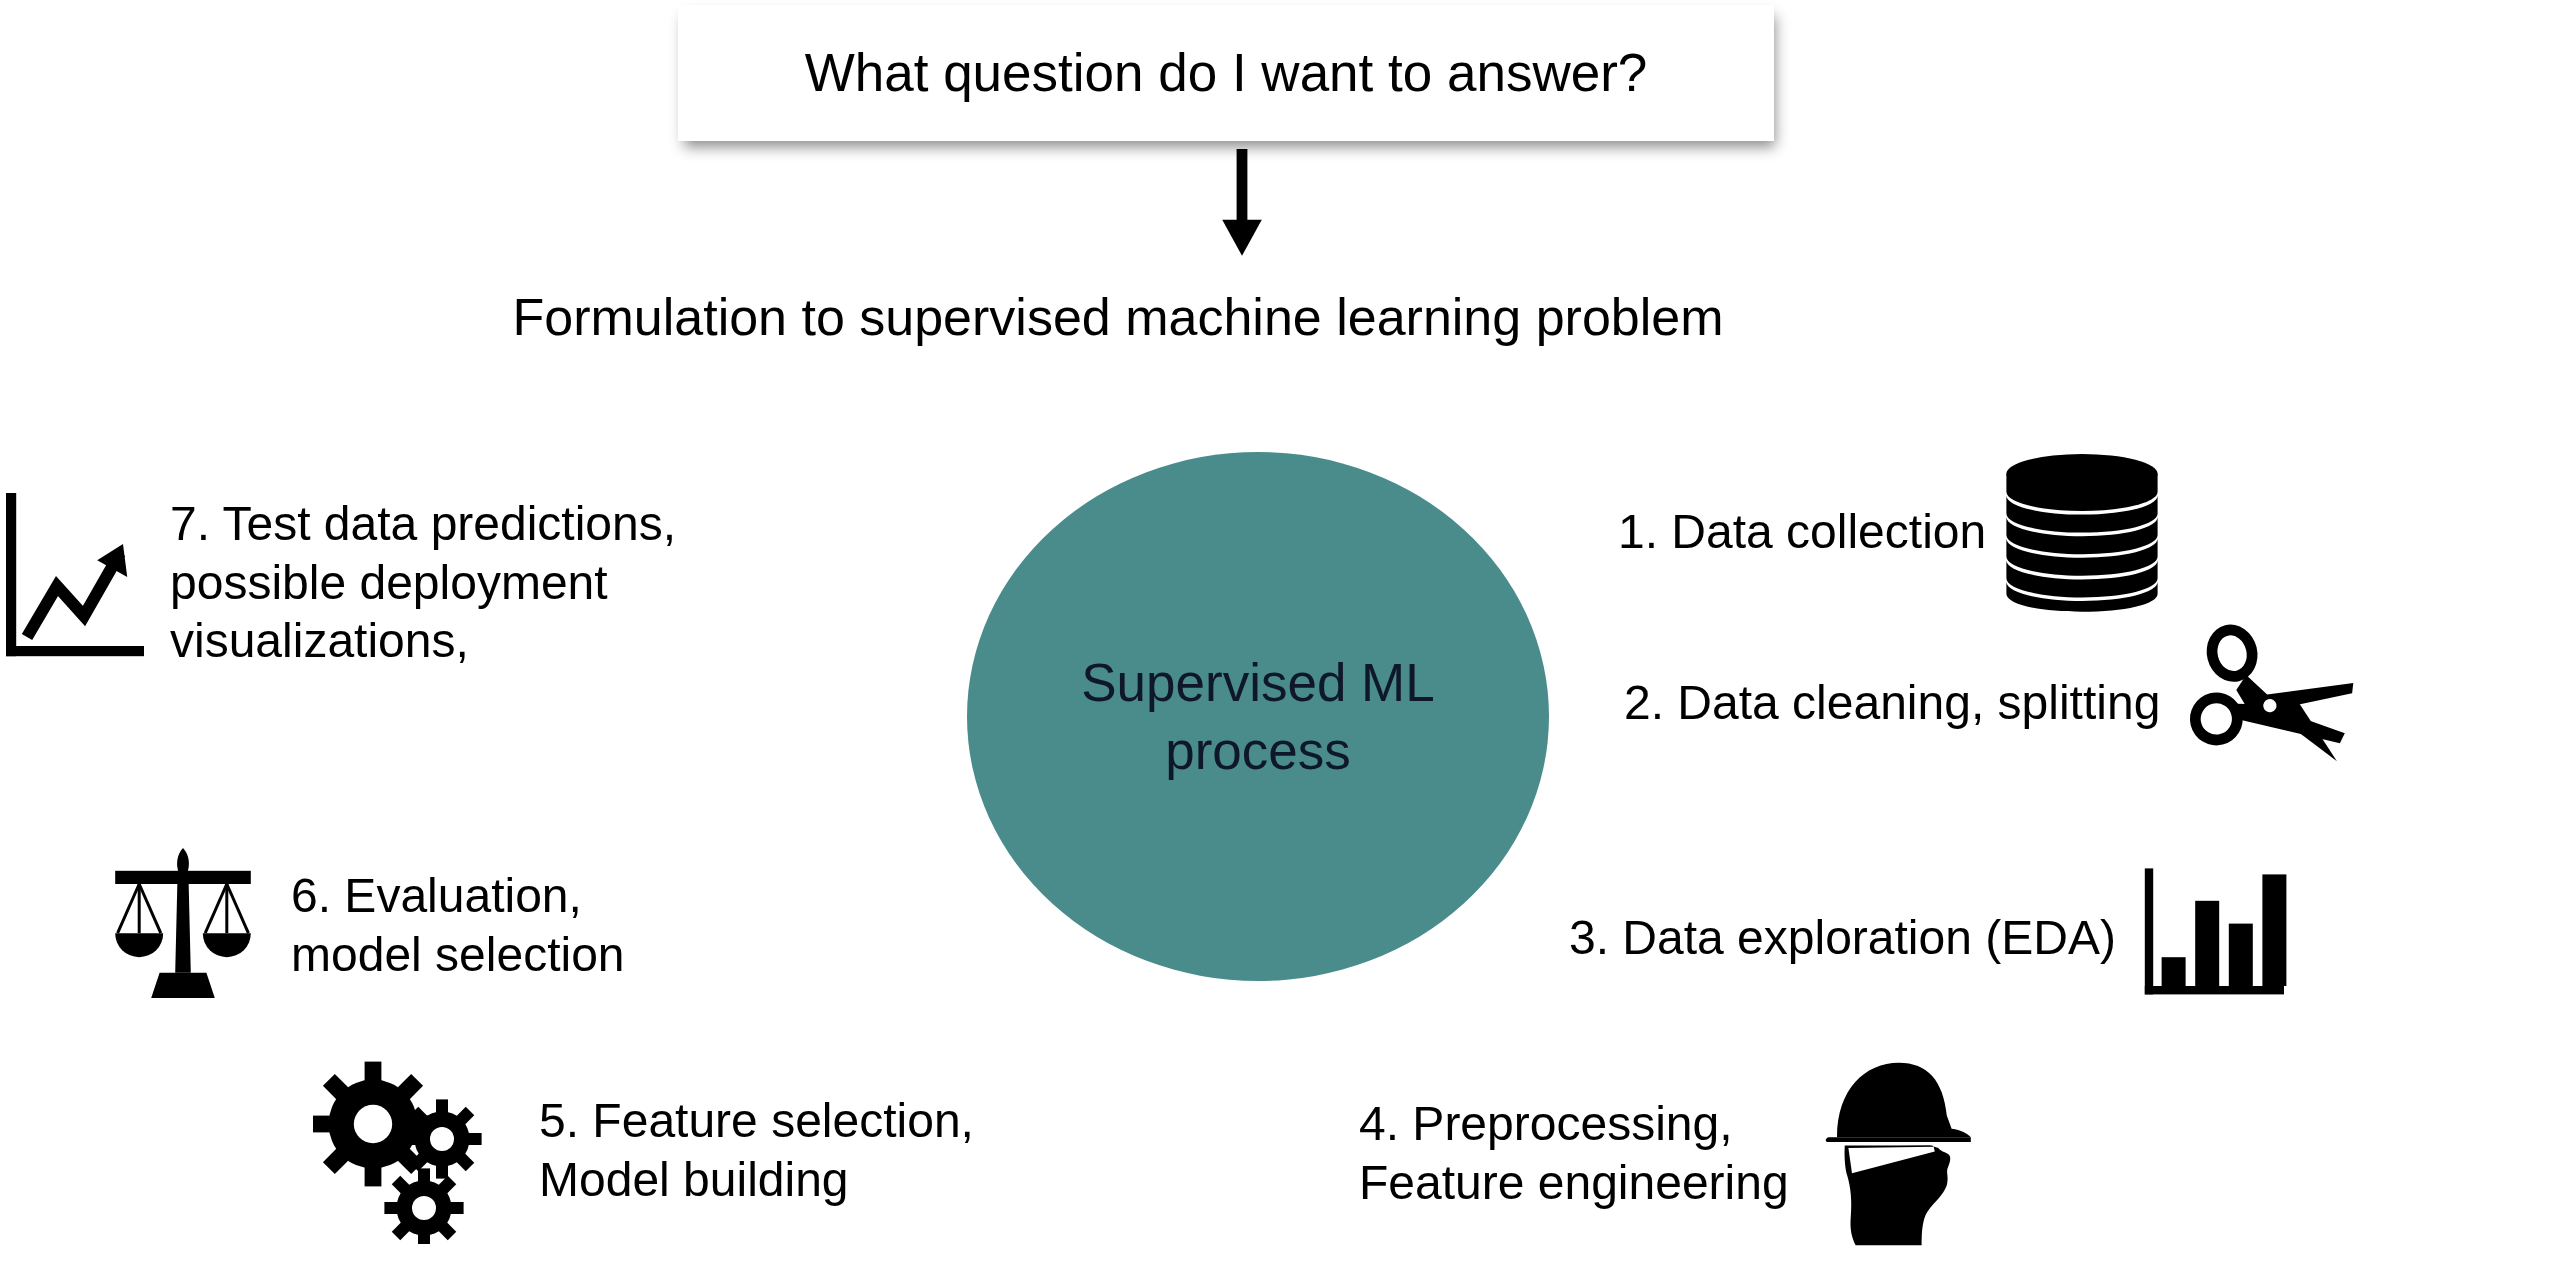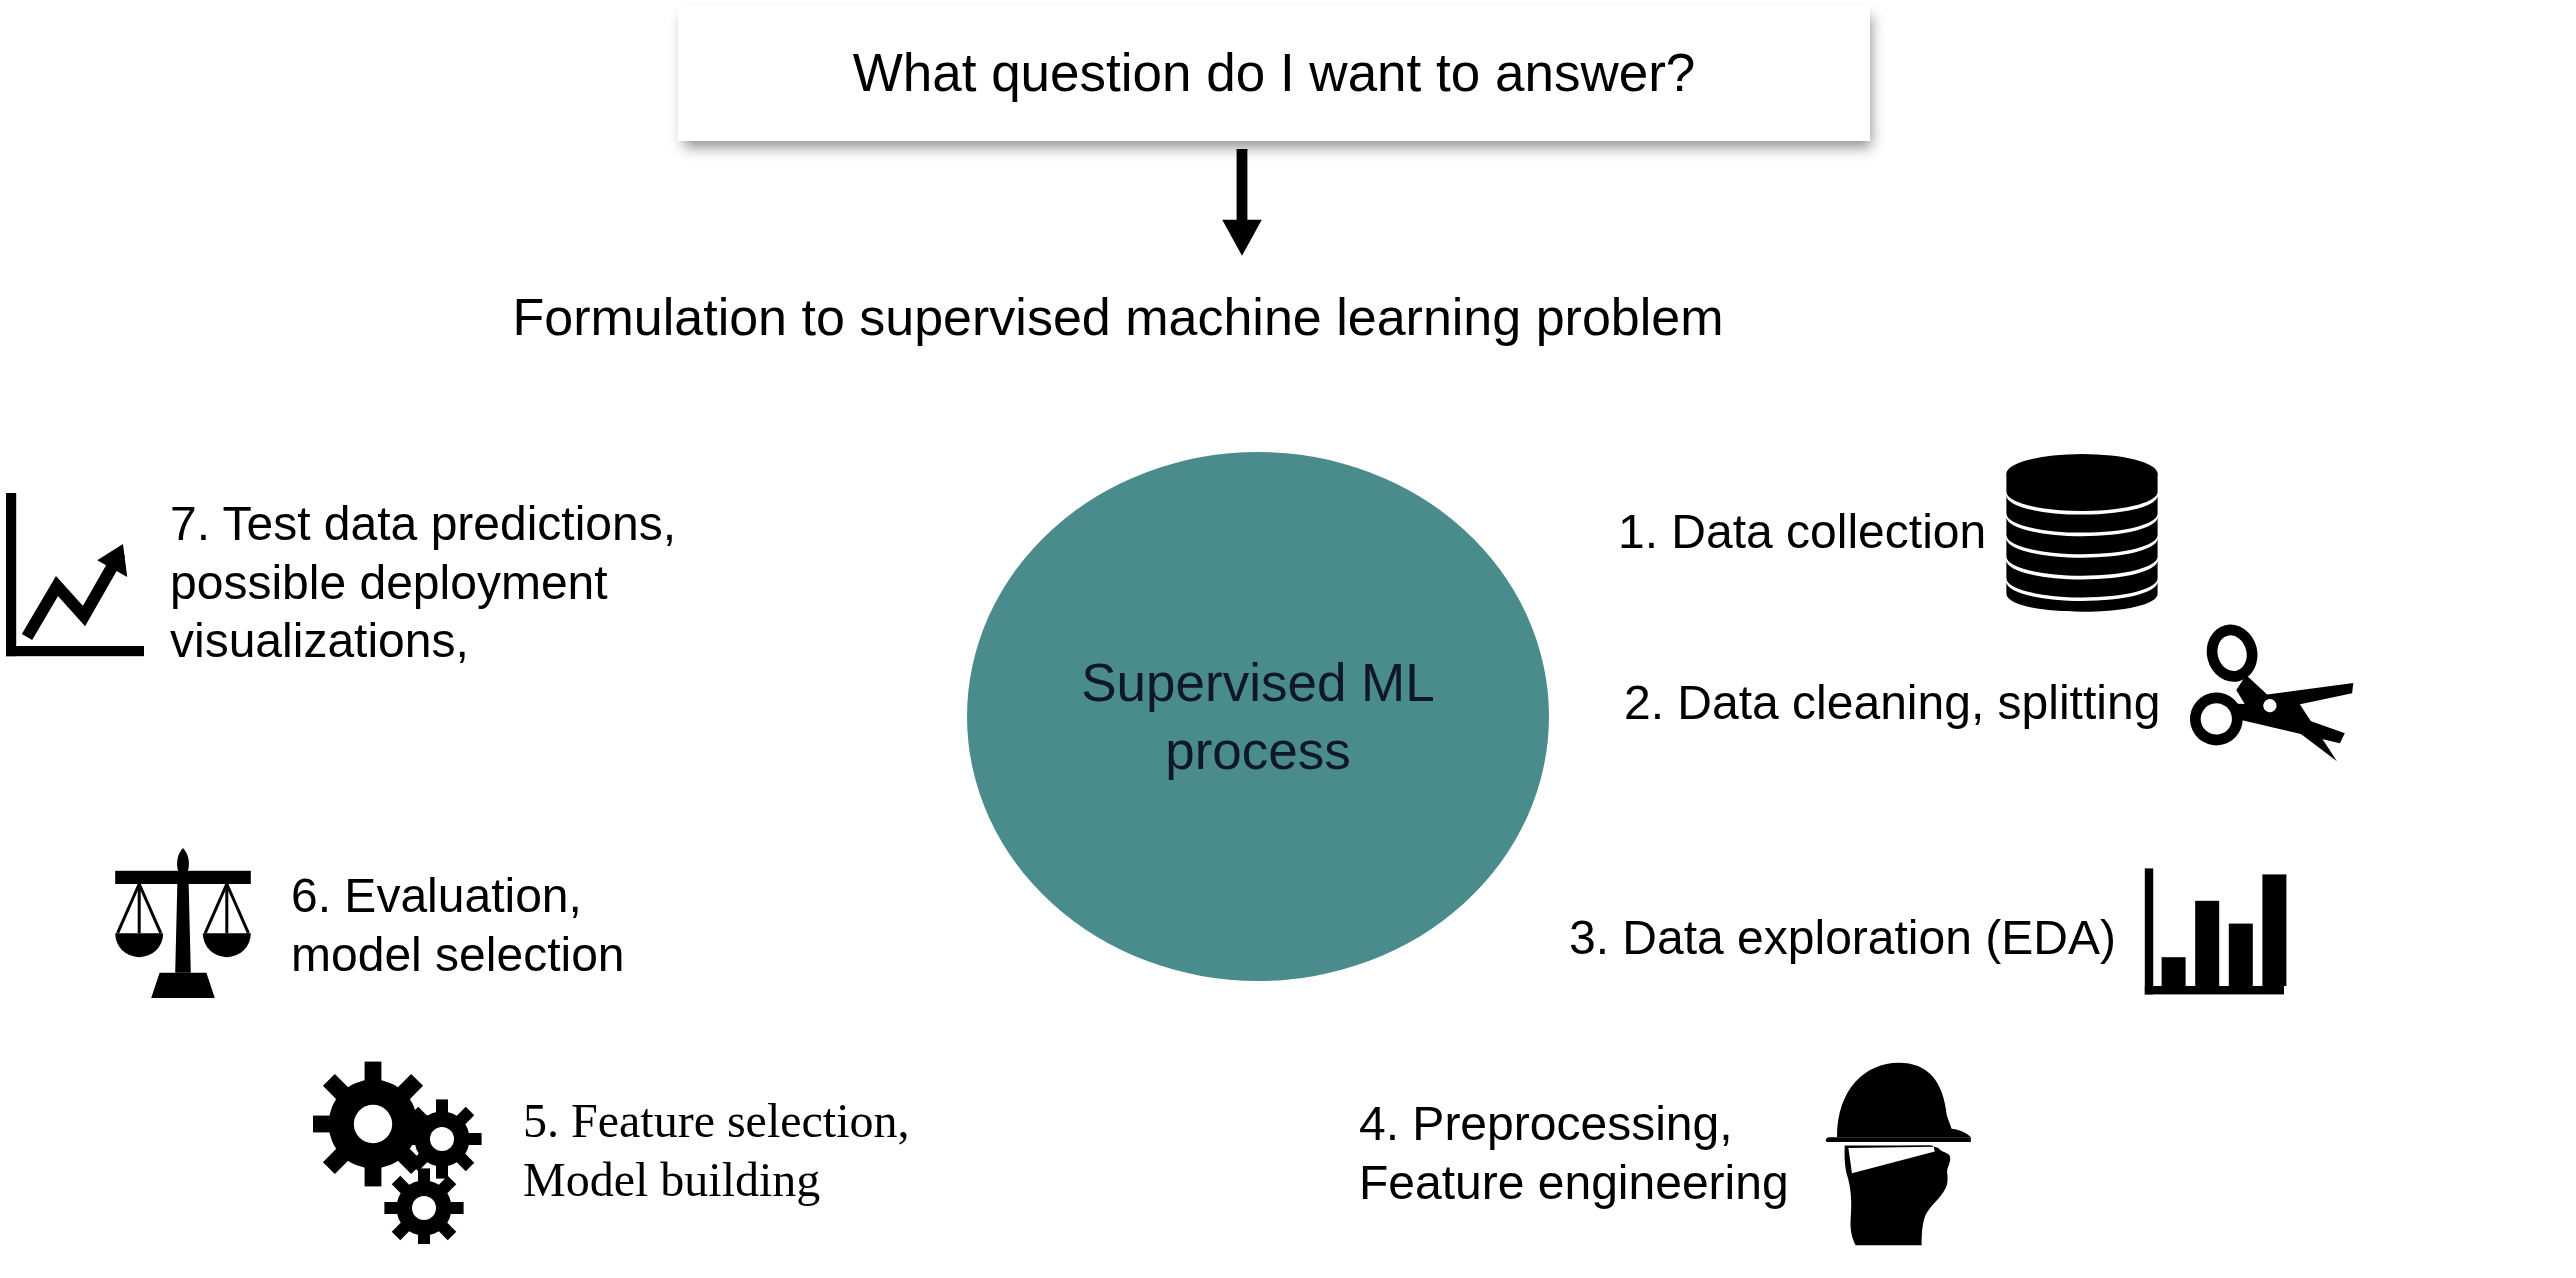--- a/index.html
+++ b/index.html
@@ -16,21 +16,21 @@
     height: 1278px;
     background: #ffffff;
     overflow: hidden;
   }
 
   
   #question-box {
     position: absolute;
     left: 678px;
     top: 4.8px;
-    width: 1192px;
+    width: 1096px;
     height: 136px;
     background: #ffffff;
     box-shadow: 3.6px 8.4px 13.2px -2.4px rgba(0,0,0,0.45);
     display: flex;
     align-items: center;
     justify-content: center;
   }
   #question-text {
     font-size: 53px;
     color: #000000;
@@ -106,21 +106,21 @@
   #step-7 { left: 0px;    top: 487px;  }
   #step-6 { left: 102px;  top: 842px; }
   #step-5 { left: 313px;  top: 1058px; }
   #step-4 { left: 1359px; top: 1058px; }
   #step-3 { left: 1569px; top: 866px; }
   #step-2 { left: 1624px; top: 619px; }
   #step-1 { left: 1618px; top: 451px;  }
 
   #step-7 .step-text { margin-left: 20px; }
   #step-6 .step-text { margin-left: 27px; }
-  #step-5 .step-text { margin-left: 24px; font-family: Liberation Serif, serif; }
+  #step-5 .step-text { margin-left: 40px; }
   #step-4 .icon-box  { margin-left: 21px; }
   #step-3 .icon-box  { margin-left: 24px; }
   #step-2 .icon-box  { margin-left: 18px; }
   #step-1 .icon-box  { margin-left: 18px; }
 </style>
 </head>
 <body>
 
 <div id="canvas">
 

